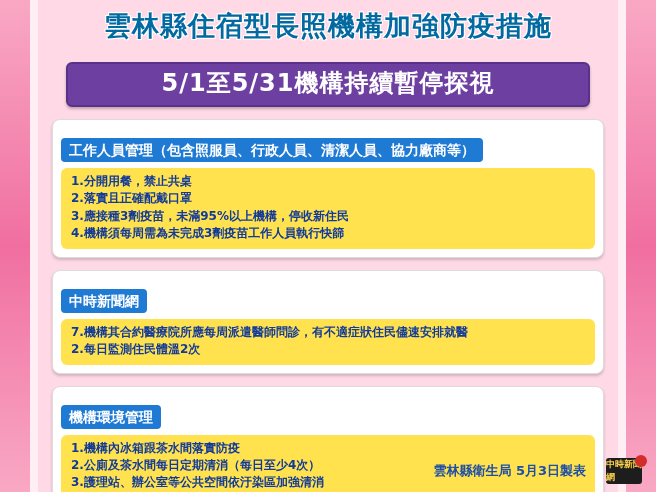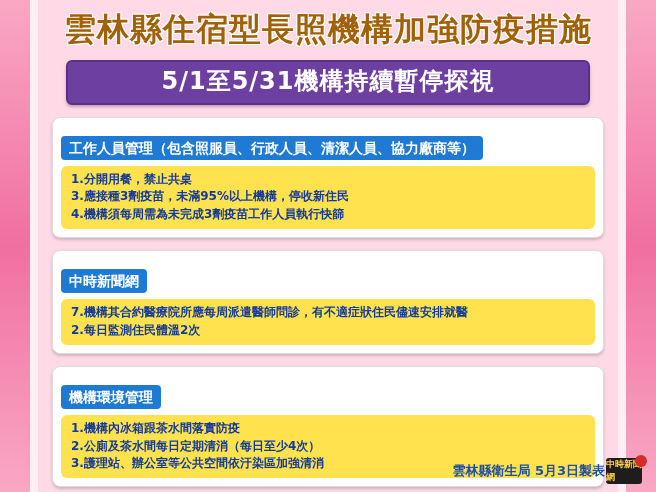--- a/index.html
+++ b/index.html
@@ -40,30 +40,30 @@
     position: absolute;
     left: 38px;
     right: 38px;
     top: 0;
     bottom: 0;
   }
 
   .title-main {
     margin-top: 10px;
     text-align: center;
-    font-size: 32px;
+    font-size: 27px;
     font-weight: bold;
-    color: #a16207;
+    color: #0369a1;
     letter-spacing: 1px;
     text-shadow: 1px 1px 0 #ffffff, -1px -1px 0 #ffffff, 1px -1px 0 #ffffff, -1px 1px 0 #ffffff;
     line-height: 1.2;
   }
 
   .title-sub-wrap {
-    margin: 12px auto 0;
+    margin: 20px auto 0;
     width: 520px;
     background: #6d3fa0;
     border: 2px solid #5a3188;
     border-radius: 6px;
     padding: 6px 0 8px;
     text-align: center;
     box-shadow: 0 2px 3px rgba(0,0,0,0.25);
   }
   .title-sub {
     color: #ffffff;
@@ -104,21 +104,21 @@
     line-height: 1.45;
     white-space: nowrap;
   }
 
   .footer {
     position: absolute;
     right: 14px;
     bottom: 8px;
     display: flex;
     align-items: center;
-    gap: 1px;
+    gap: 20px;
   }
   .footer-text {
     color: #1d4ea8;
     font-size: 13px;
     font-weight: bold;
   }
   .footer-logo {
     width: 36px;
     height: 26px;
     background: #1d1d1d;
@@ -155,20 +155,21 @@
     <div class="title-main">雲林縣住宿型長照機構加強防疫措施</div>
 
     <div class="title-sub-wrap">
       <div class="title-sub">5/1至5/31機構持續暫停探視</div>
     </div>
 
     <div class="section">
       <div class="section-header">工作人員管理（包含照服員、行政人員、清潔人員、協力廠商等）</div>
       <div class="section-body">
         <div class="line">1.分開用餐，禁止共桌</div>
+        <div class="line">2.落實且正確配戴口罩</div>
         <div class="line">3.應接種3劑疫苗，未滿95%以上機構，停收新住民</div>
         <div class="line">4.機構須每周需為未完成3劑疫苗工作人員執行快篩</div>
       </div>
     </div>
 
     <div class="section">
       <div class="section-header">中時新聞網</div>
       <div class="section-body">
         <div class="line">7.機構其合約醫療院所應每周派遣醫師問診，有不適症狀住民儘速安排就醫</div>
         <div class="line">2.每日監測住民體溫2次</div>

